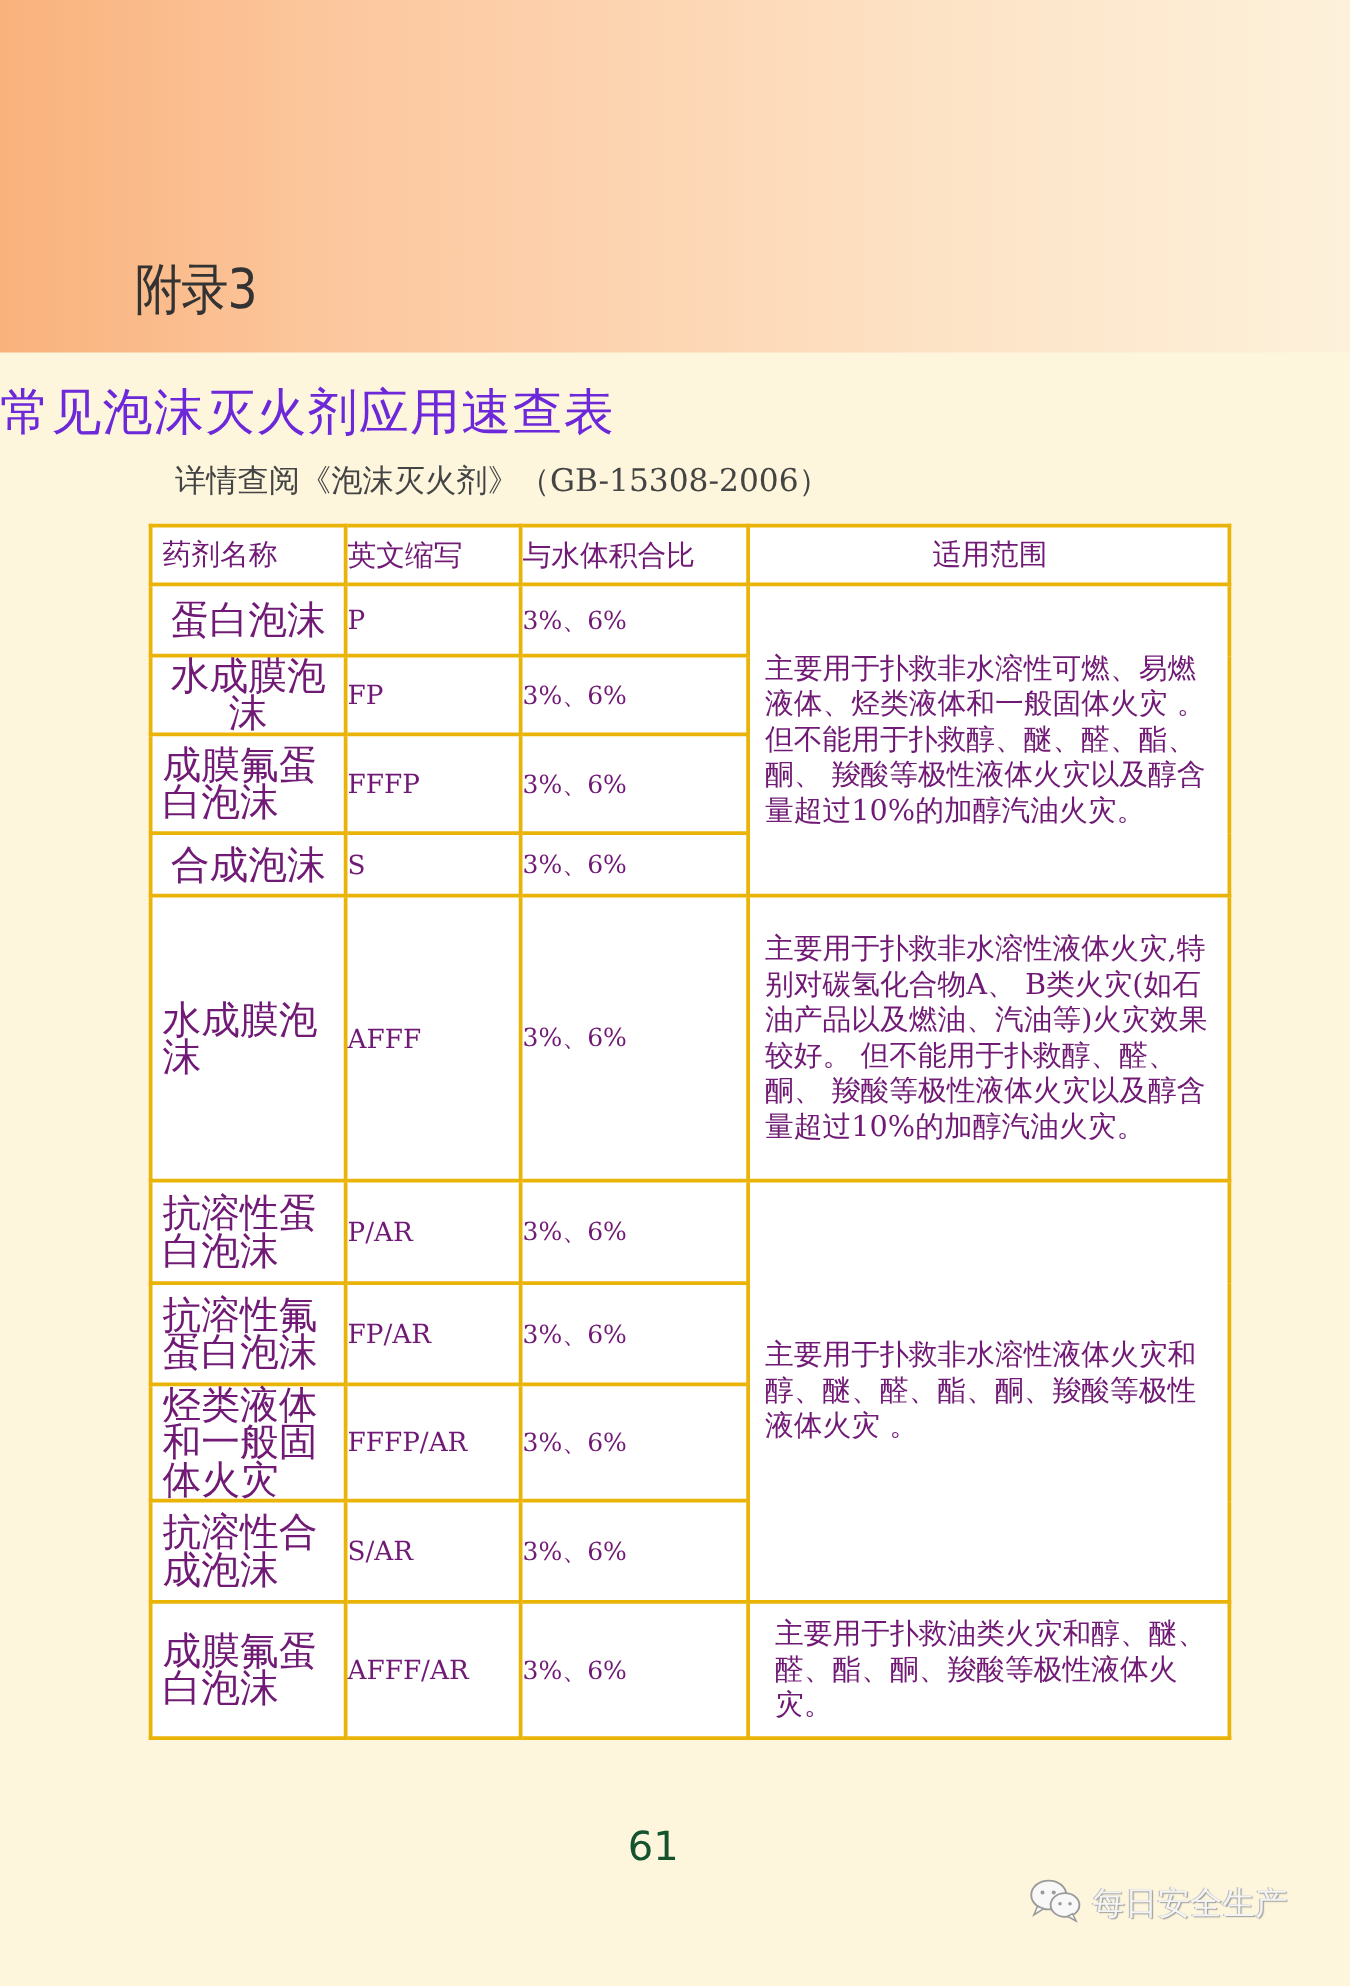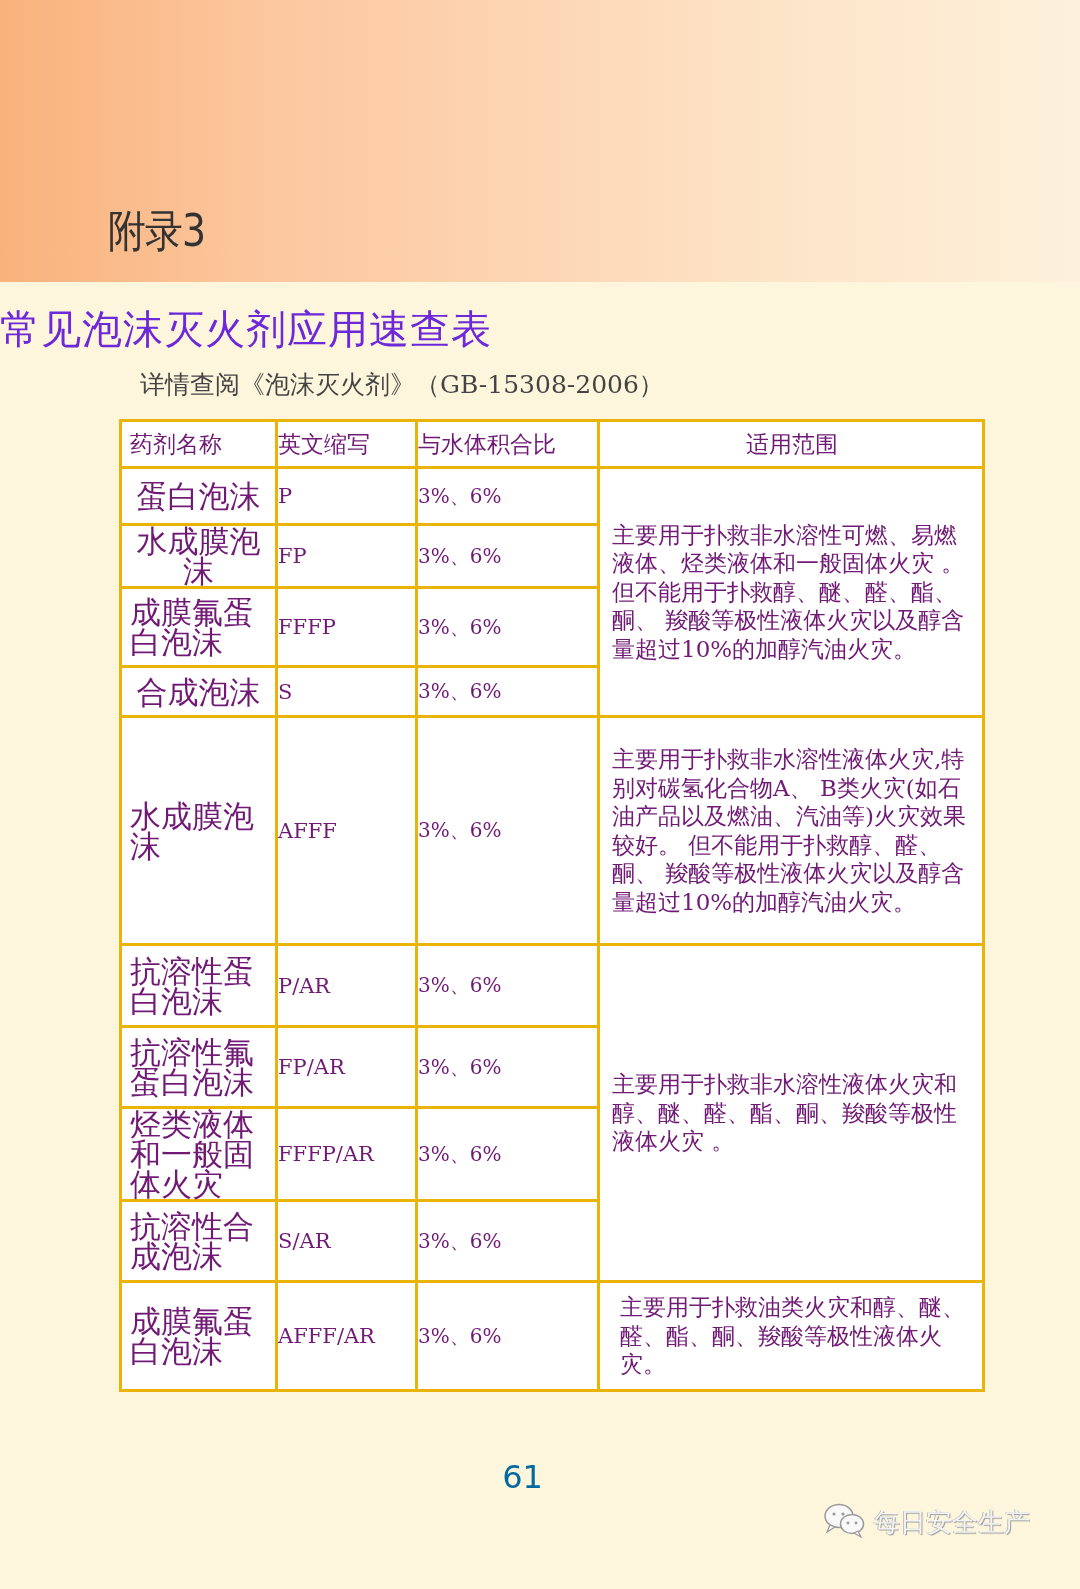--- a/index.html
+++ b/index.html
@@ -42,21 +42,21 @@
   }
   table.ref th { font-size: 23px; height: 44px; }
   .c1 { width: 145px; font-size: 31px; text-align: left; padding-left: 8px !important; line-height: 30px; }
   .c1.center { text-align: center; padding-left: 0 !important; }
   .c2 { width: 137px; text-align: left; font-size: 21px; }
   .c3 { width: 179px; text-align: left; font-size: 20px; }
   .c4 { width: 352px; font-size: 23px; line-height: 28.5px; padding: 0 10px 0 12px !important; text-align: left; margin-left: 44px; }
   .page-number {
     position: absolute; left: 0; width: 1045px; top: 1458px; text-align: center;
     font-family: "DejaVu Sans", "Liberation Sans", sans-serif;
-    font-size: 32px; color: #0369a1;
+    font-size: 32px; color: #14532d;
   }
   .watermark {
     position: absolute; left: 822px; top: 1502px; display: flex; align-items: center; gap: 6px;
   }
   .watermark-text {
     font-family: Liberation Serif, serif;
     font-size: 26px; color: #f4f4f4;
     text-shadow: 1px 1px 1px #9a9a9a, -1px 0 0 #bdbdbd;
   }
 </style>

